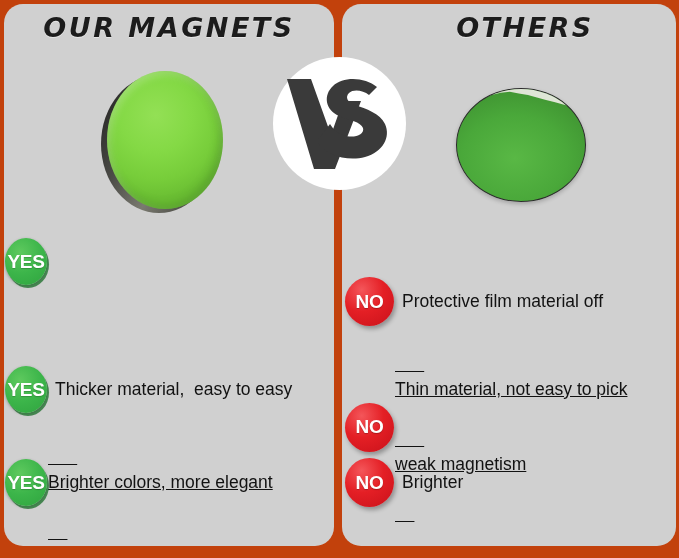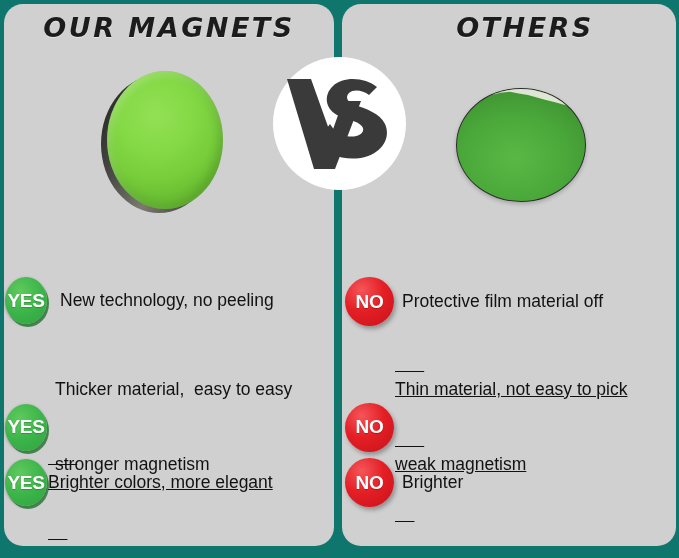--- a/index.html
+++ b/index.html
@@ -8,21 +8,21 @@
     background: #ffffff;
   }
   body {
     font-family: "Liberation Sans", sans-serif;
   }
 
   #infographic {
     position: relative;
     width: 679px;
     height: 558px;
-    background: #0f766e;
+    background: #c2410c;
     overflow: hidden;
   }
 
   
   .panel {
     position: absolute;
     top: 4px;
     height: 542px;
     background: #d0d0d0;
     border-radius: 19px;
@@ -219,30 +219,26 @@
                  C64 76 60 72 57 67 L44 84
                  C52 98 74 105 92 100 C110 95 118 80 112 67
                  C107 56 93 52 82 48 C74 45 72 40 76 36
                  C80 32 90 33 96 38 Z"></path>
       </g>
     </svg>
   </div>
 
   <div class="row left-col" style="top:238px;">
     <div class="badge badge-yes">YES</div>
-    <div class="row-text gap-wide">
-      <span class="line">New technology, no peeling</span>
-    </div>
   </div>
 
   <div class="row left-col" style="top:327px;">
     <div class="badge badge-yes">YES</div>
     <div class="row-text gap-medium">
       <span class="line">Thicker material,  easy to easy</span>
-      <span class="line">stronger magnetism</span>
     </div>
   </div>
 
   <div class="row left-col" style="top:420px;">
     <div class="badge badge-yes">YES</div>
     <div class="row-text gap-tight">
       <span class="line">Brighter colors, more elegant</span>
     </div>
   </div>
 

